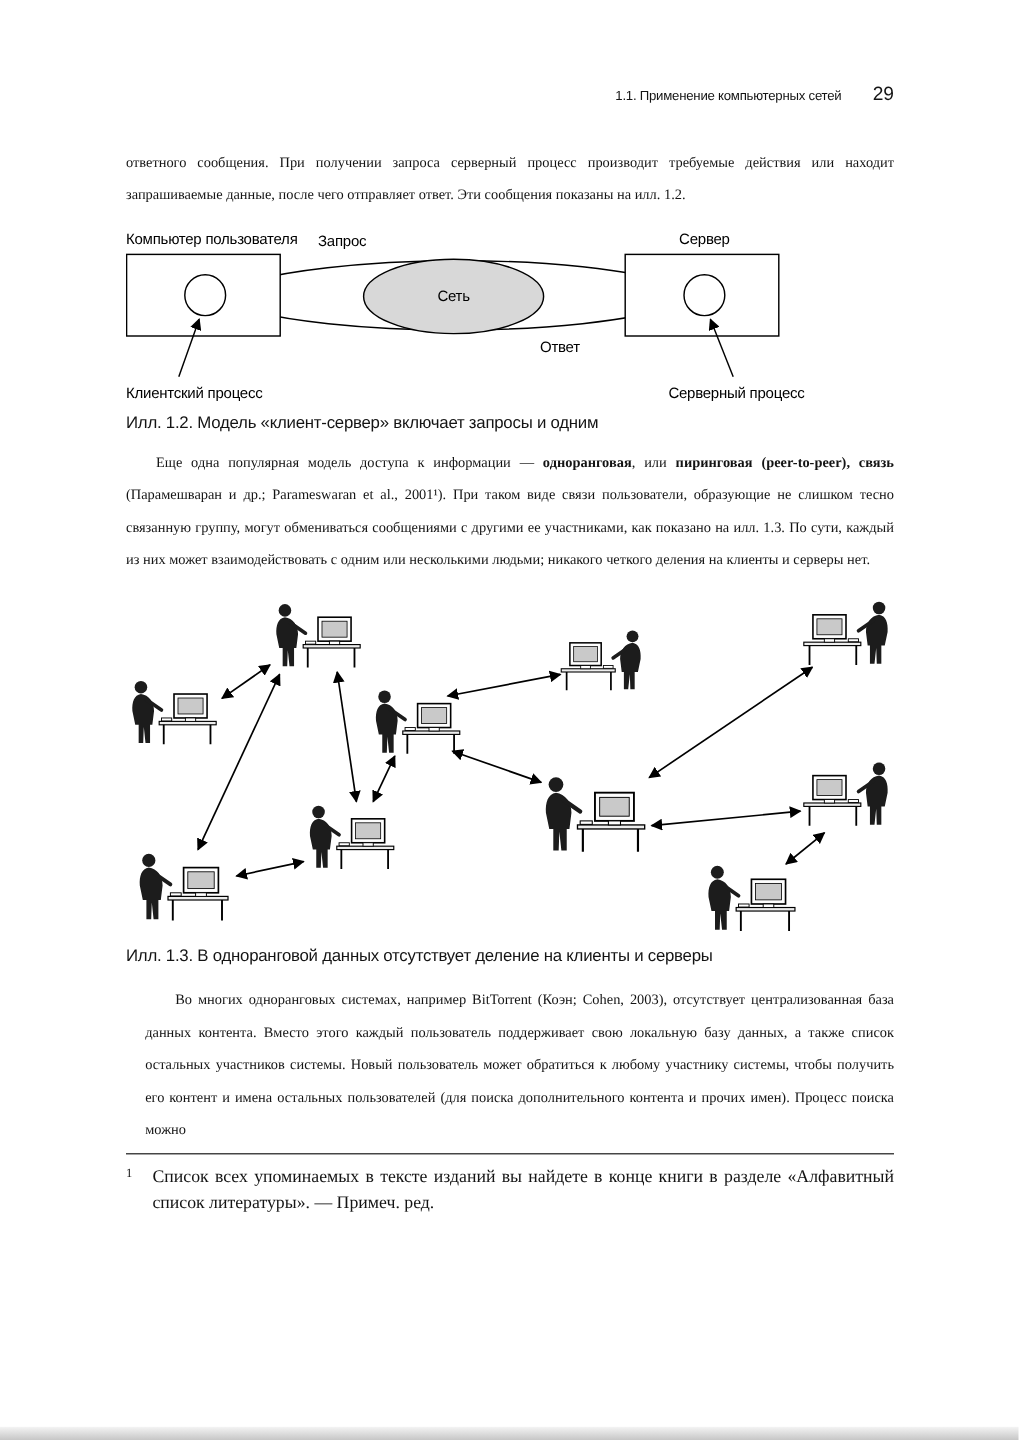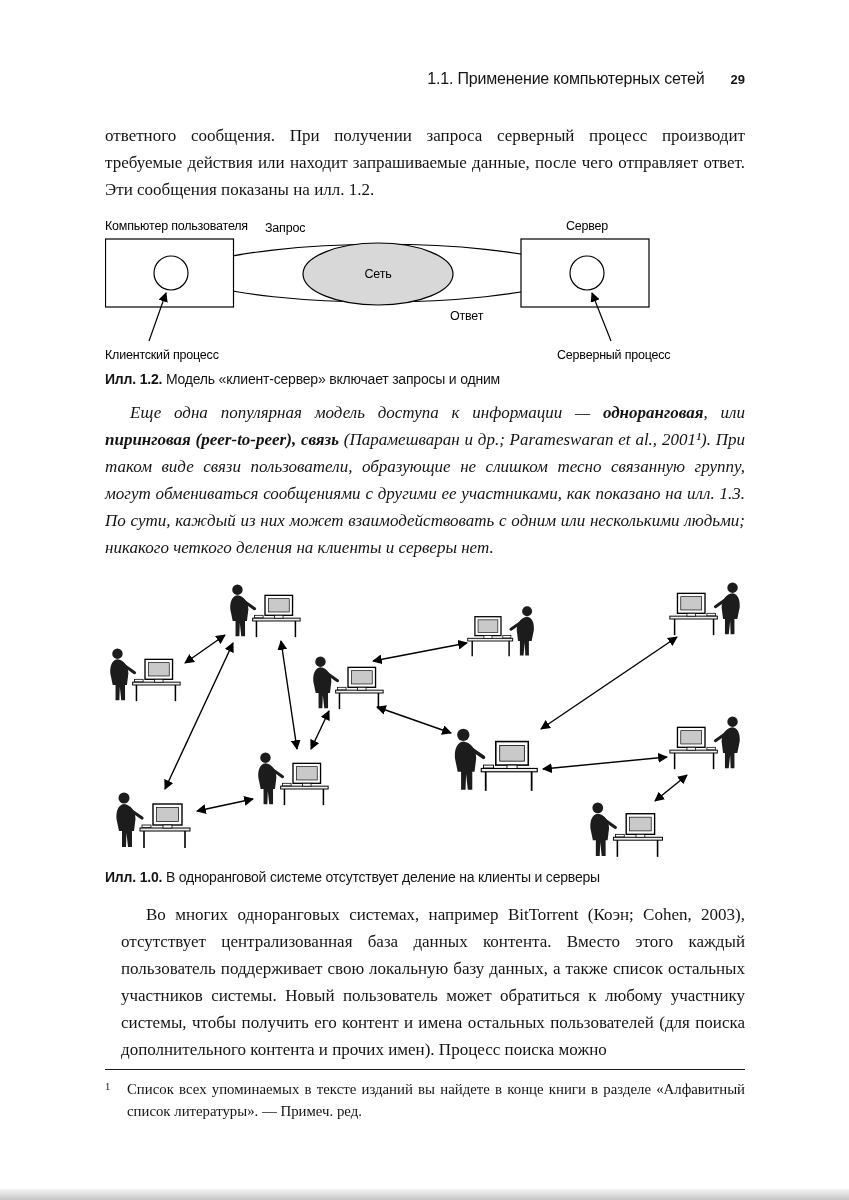--- a/index.html
+++ b/index.html
@@ -11,37 +11,37 @@
     color:#141414;
     font-family:"Liberation Serif", serif;
     padding:70px 104px 0 105px;
     overflow:hidden;
   }
   .running-head {
     display:flex; justify-content:flex-end; align-items:baseline; gap:26px;
     font-family:"Liberation Sans", sans-serif;
     margin-bottom:34px;
   }
-  .running-head .sec { font-size:16px; letter-spacing:-0.2px; }
-  .running-head .pno { font-size:13px; font-weight:bold; }
+  .running-head .sec { font-size:11px; letter-spacing:-0.2px; }
+  .running-head .pno { font-size:16px; font-weight:normal; }
   .body-par {
-    font-size:17px; line-height:27px; text-align:justify;
+    font-size:12px; line-height:27px; text-align:justify;
   }
   .indented { text-indent:25px; }
   .fig { margin:16px 0 4px 0; }
   .fig svg { display:block; }
   .caption {
     font-family:"Liberation Sans", sans-serif;
     font-size:14px; letter-spacing:-0.2px;
     margin:0 0 12px 0;
   }
-  .caption b { font-weight:bold; }
+  .caption b { font-weight:normal; }
   .cap-12 { margin-top:2px; }
   .cap-13 { margin-bottom:16px; }
-  .p2-par { margin-bottom:0;font-style:italic; }
+  .p2-par { margin-bottom:0; }
   .p3-par { margin-bottom:6px;margin-left:16px; }
   svg text {
     font-family:"Liberation Sans", sans-serif;
     font-size:12.5px; fill:#000; letter-spacing:-0.2px;
   }
   .footnote-block {
     border-top:1px solid #1a1a1a;
     padding-top:9px;
     font-size:14.8px; line-height:21.5px;
   }
@@ -180,21 +180,21 @@
         <g transform="translate(638,138) scale(-0.95,0.95)">
             <use href="#peer"></use>
           </g>
         <g transform="translate(482,224) scale(0.98)">
             <use href="#peer"></use>
           </g>
       </g>
     </svg>
   </figure>
 
-  <p class="caption cap-13"><b>Илл. 1.0.</b><span> В одноранговой системе отсутствует деление на клиенты и серверы</span></p>
+  <p class="caption cap-13"><b>Илл. 1.3.</b><span> В одноранговой данных отсутствует деление на клиенты и серверы</span></p>
 
   <p class="body-par indented p3-par">Во многих одноранговых системах, например BitTorrent (Коэн; Cohen, 2003), отсутствует централизованная база данных контента. Вместо этого каждый пользователь поддерживает свою локальную базу данных, а также список остальных участников системы. Новый пользователь может обратиться к любому участнику системы, чтобы получить его контент и имена остальных пользователей (для поиска дополнительного контента и прочих имен). Процесс поиска можно</p>
 
   <div class="footnote-block">
     <div class="footnote">
       <span class="fn-marker">1</span>
       <span class="fn-body"><span>Список всех упоминаемых в тексте изданий вы найдете в конце книги в разделе «Алфавитный список литературы». — </span><span class="fn-italic">Примеч. ред.</span></span>
     </div>
   </div>
 

